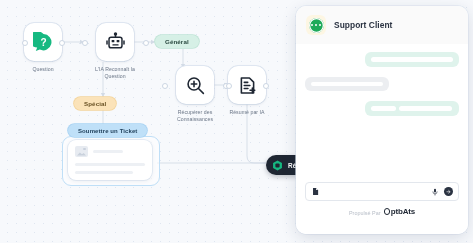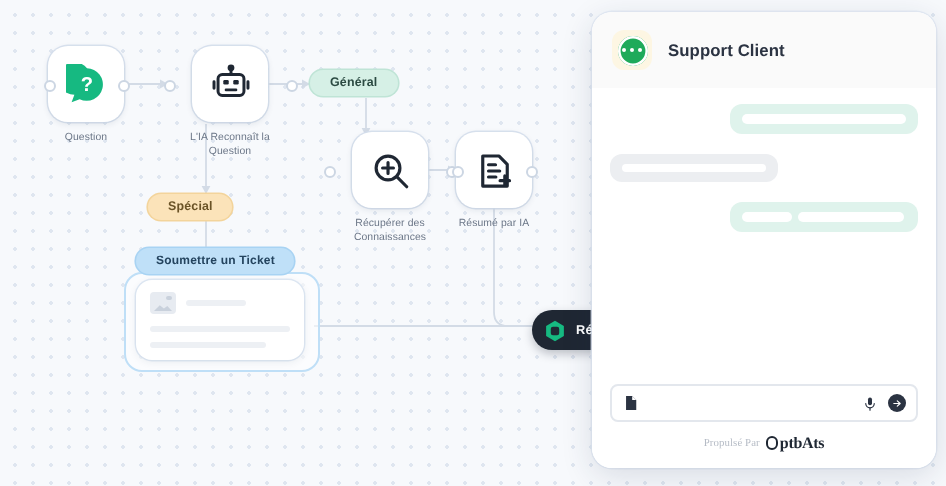--- a/index.html
+++ b/index.html
@@ -289,26 +289,25 @@
     border-radius: 50%;
     background: #2b3342;
     display: flex;
     align-items: center;
     justify-content: center;
     flex: none;
   }
   .footer {
     flex: none;
     display: flex;
-    align-items: center;
+    align-items: flex-end;
     justify-content: center;
     gap: 3px;
-    padding-bottom: 8px;
-    background: #ffffff;
-    font-family: Liberation Serif, serif;
+    padding-bottom: 18px;
+    background: #ffffff;
   }
   .footer .by {
     font-size: 5.4px;
     color: #b6bcc6;
     letter-spacing: 0.05px;
   }
   .footer .brand {
     font-size: 8px;
     font-weight: 700;
     color: #1f2733;

